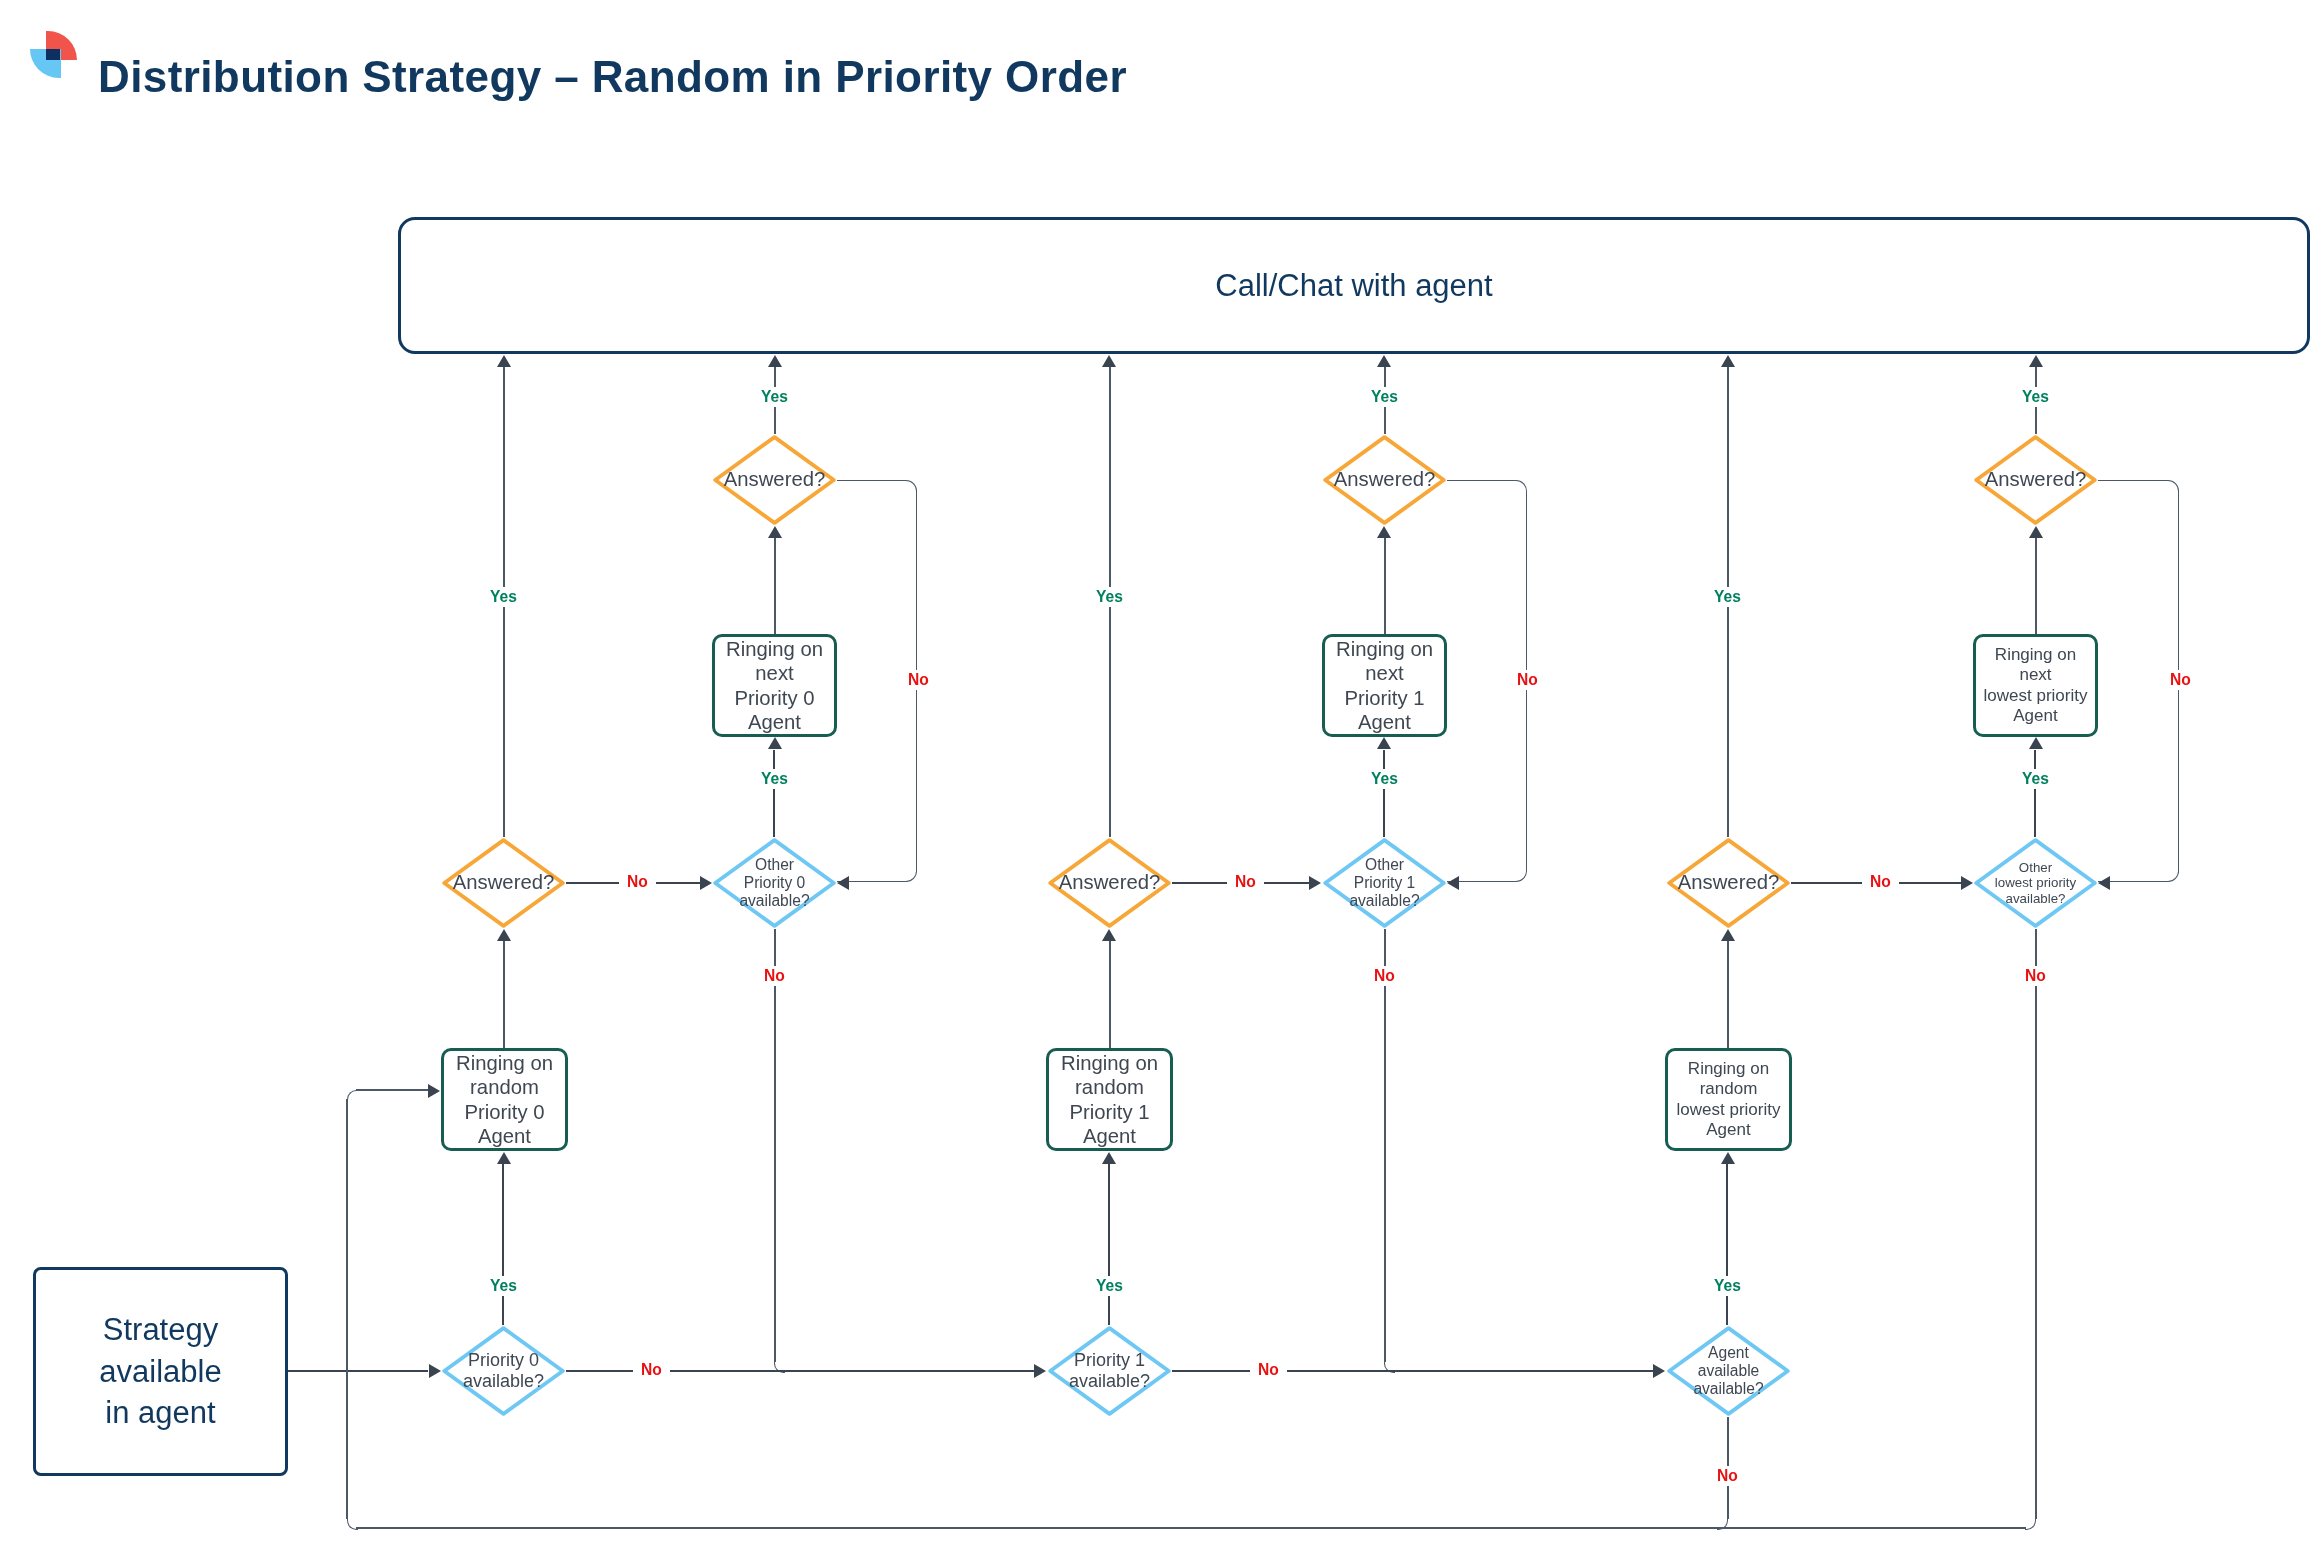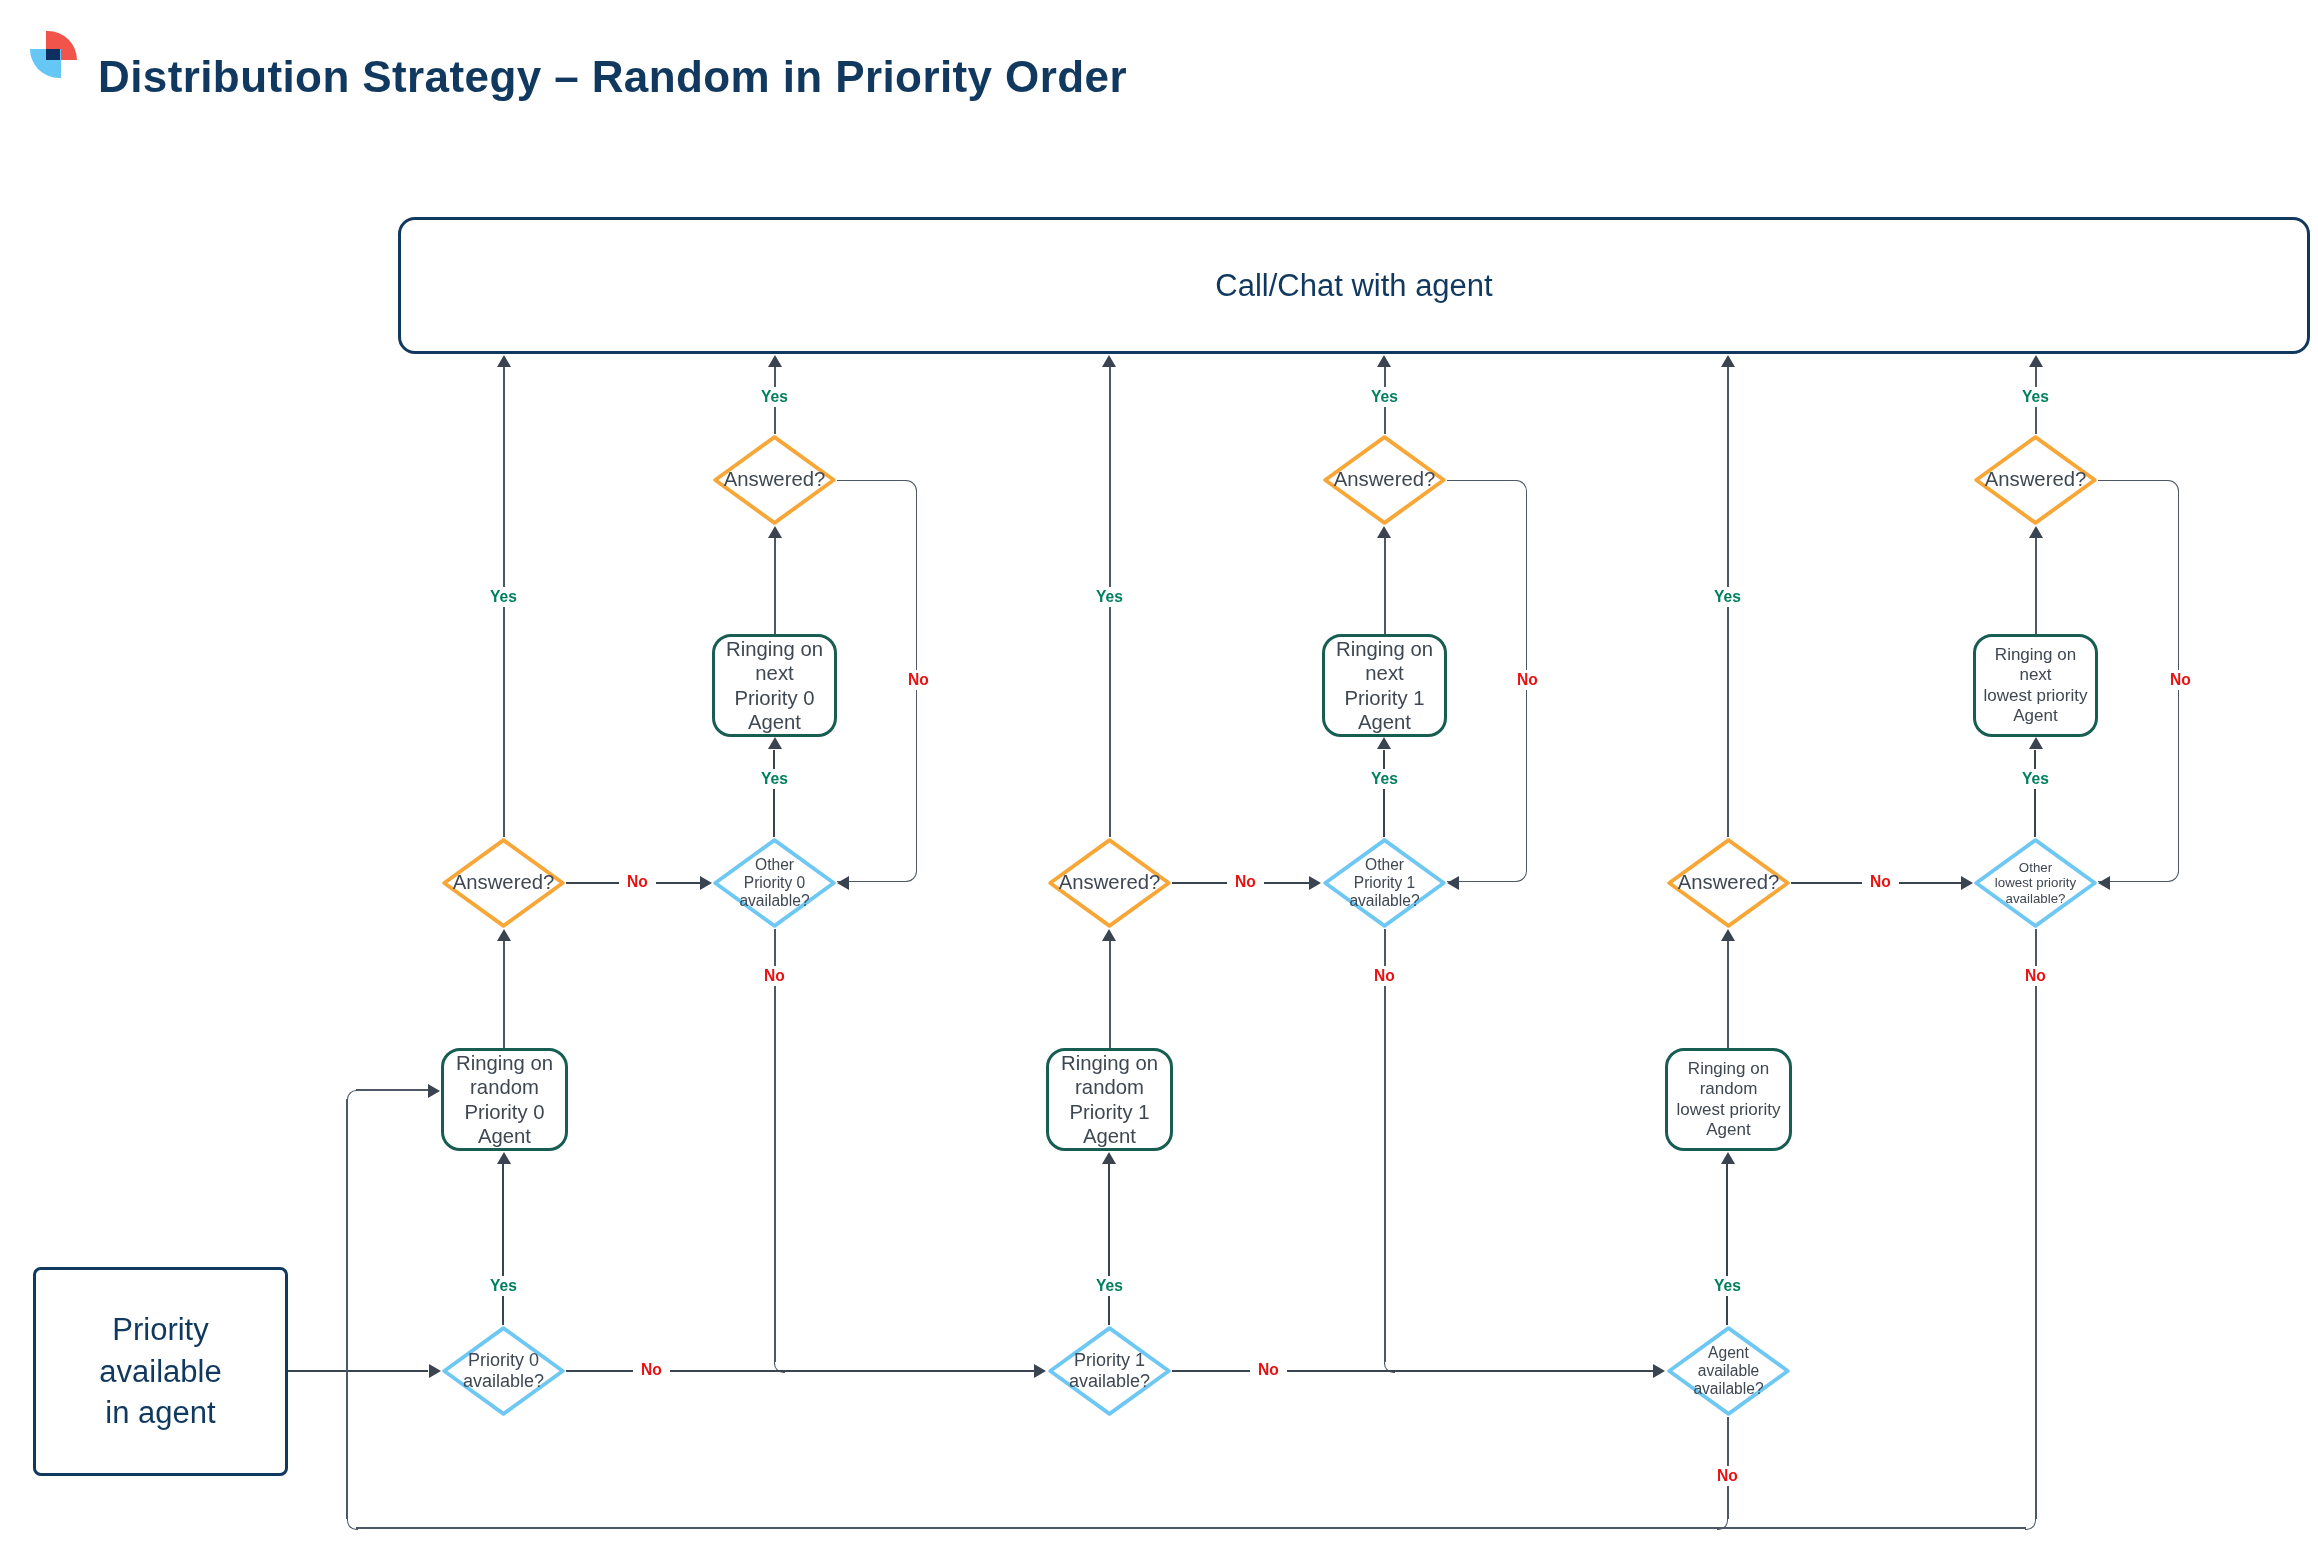--- a/index.html
+++ b/index.html
@@ -17,21 +17,21 @@
   .logo .red{position:absolute;left:16.4px;top:0;width:30.5px;height:29px;background:#f0544a;border-top-right-radius:29px}
   .logo .lblue{position:absolute;left:0;top:18px;width:30.5px;height:29px;background:#66c7f4;border-bottom-left-radius:29px}
   .logo .nvy{position:absolute;left:16.4px;top:18px;width:14px;height:11px;background:#0d2f62}
 
   
   .callbox{position:absolute;left:398px;top:217px;width:1912px;height:137px;background:#fff;border:3.9px solid var(--navy);
     border-radius:17px;display:flex;align-items:center;justify-content:center;font-size:31px;color:var(--navy);z-index:3}
   .startbox{position:absolute;left:33px;top:1267px;width:255px;height:209px;background:#fff;border:3.9px solid var(--navy);
     border-radius:7.8px;display:flex;flex-direction:column;align-items:center;justify-content:center;
     font-size:31px;line-height:1.35;color:var(--navy);z-index:3}
-  .pbox{position:absolute;width:127px;height:103px;background:#fff;border:3.1px solid var(--teal);border-radius:19px;
+  .pbox{position:absolute;width:127px;height:103px;background:#fff;border:3.1px solid var(--teal);border-radius:10px;
     display:flex;flex-direction:column;align-items:center;justify-content:center;text-align:center;
     font-size:20.3px;line-height:1.2;color:var(--ink);z-index:3}
   .pbox.fs22{font-size:17px}
   .diamond{position:absolute;width:125px;height:92px;z-index:3}
   .diamond svg{position:absolute;left:0;top:0;width:100%;height:100%}
   .diamond polygon{fill:#fff;stroke-width:5;stroke-linejoin:round}
   .d-orange polygon{stroke:var(--orange)}
   .d-blue polygon{stroke:var(--blue)}
   .dtext{position:absolute;left:0;top:0;width:100%;height:100%;display:flex;flex-direction:column;align-items:center;
     justify-content:center;text-align:center;color:var(--ink);line-height:1.15}
@@ -67,21 +67,21 @@
     <div class="red"></div>
     <div class="lblue"></div>
     <div class="nvy"></div>
   </div>
   <div class="title">Distribution Strategy – Random in Priority Order</div>
 
   <div class="callbox">
     <div>Call/Chat with agent</div>
   </div>
   <div class="startbox">
-    <div>Priority</div>
+    <div>Strategy</div>
     <div>available</div>
     <div>in agent</div>
   </div>
 
   <div class="diamond d-blue" style="left:441px;top:1325px">
     <svg viewBox="0 0 160 118">
         <polygon points="80,4 156,59 80,114 4,59"></polygon>
       </svg>
     <div class="dtext fs23">
         <div>Priority 0</div>

